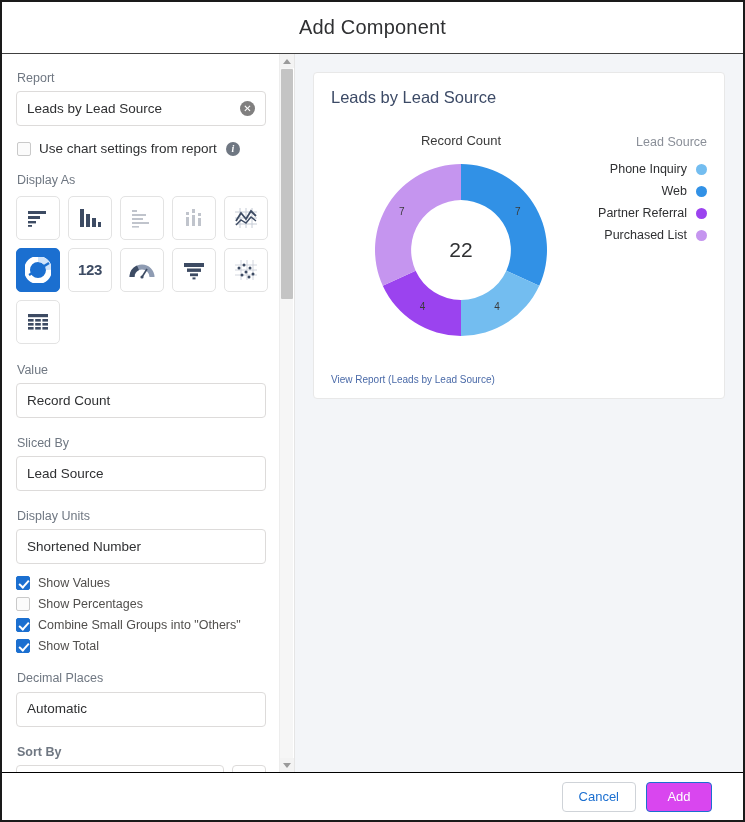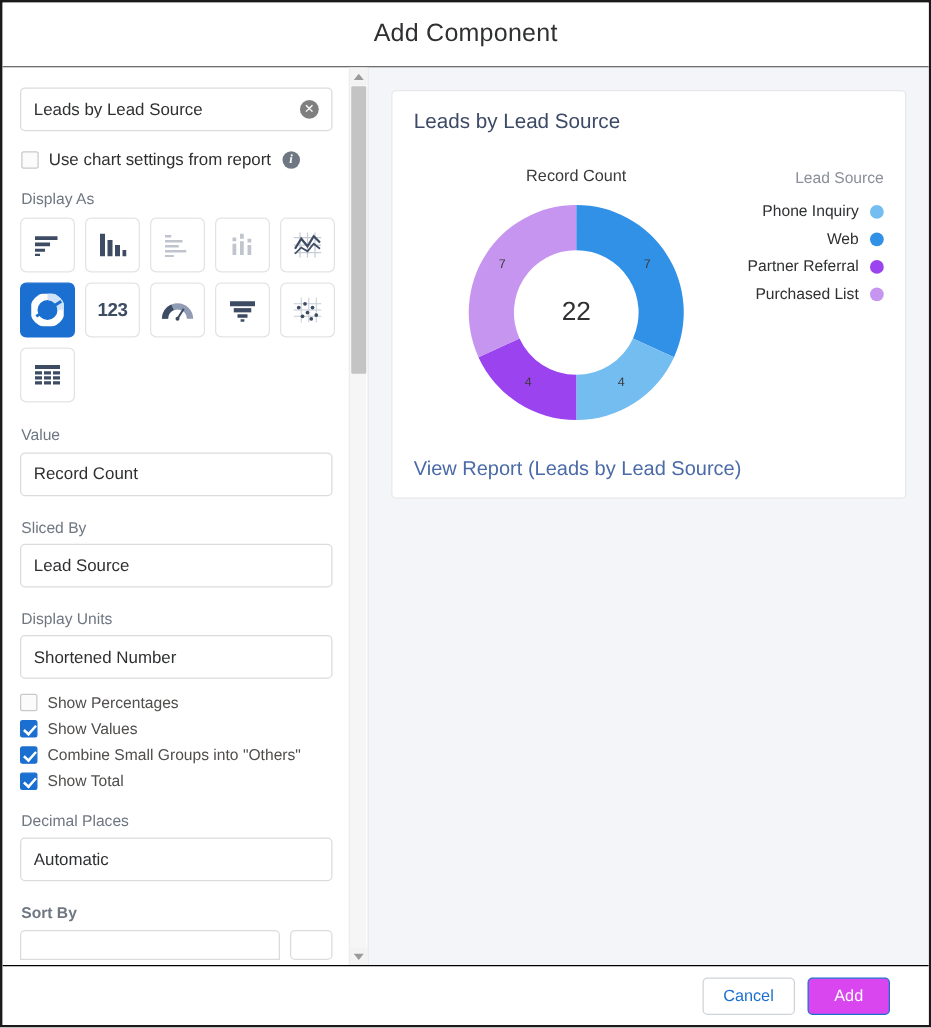--- a/index.html
+++ b/index.html
@@ -301,21 +301,21 @@
   .legend-dot {
     width: 11px; height: 11px;
     border-radius: 50%;
     margin-left: 9px;
     flex: 0 0 auto;
   }
   .view-report-link {
     position: absolute;
     left: 17px;
     bottom: 13px;
-    font-size: 16px;
+    font-size: 10px;
     color: #4a6aa8;
     text-decoration: none;
     margin-top: 40px;
   }
 
   
   .modal-footer {
     height: 48px;
     border-top: 1px solid #000000;
     background: #ffffff;
@@ -374,20 +374,21 @@
 
   <div class="modal-header">
     <div class="modal-title">Add Component</div>
   </div>
 
   <div class="modal-body">
 
     <div class="sidebar-wrap">
       <div class="sidebar">
 
+        <div class="field-label">Report</div>
         <div class="input-box">
           <span class="val">Leads by Lead Source</span>
           <span class="clear-icon">✕</span>
         </div>
 
         <div class="chk-row big">
           <span class="chk"></span>
           <span class="chk-label">Use chart settings from report</span>
           <span class="info-icon">i</span>
         </div>
@@ -532,26 +533,26 @@
           <span class="val">Lead Source</span>
         </div>
 
         <div class="field-label" style="margin-top:17px;">Display Units</div>
         <div class="input-box">
           <span class="val">Shortened Number</span>
         </div>
 
         <div class="opt-list">
           <div class="opt-row">
+            <span class="chk checked"></span>
+            <span class="chk-label">Show Values</span>
+          </div>
+          <div class="opt-row">
             <span class="chk"></span>
             <span class="chk-label">Show Percentages</span>
-          </div>
-          <div class="opt-row">
-            <span class="chk checked"></span>
-            <span class="chk-label">Show Values</span>
           </div>
           <div class="opt-row">
             <span class="chk checked"></span>
             <span class="chk-label">Combine Small Groups into "Others"</span>
           </div>
           <div class="opt-row">
             <span class="chk checked"></span>
             <span class="chk-label">Show Total</span>
           </div>
         </div>

